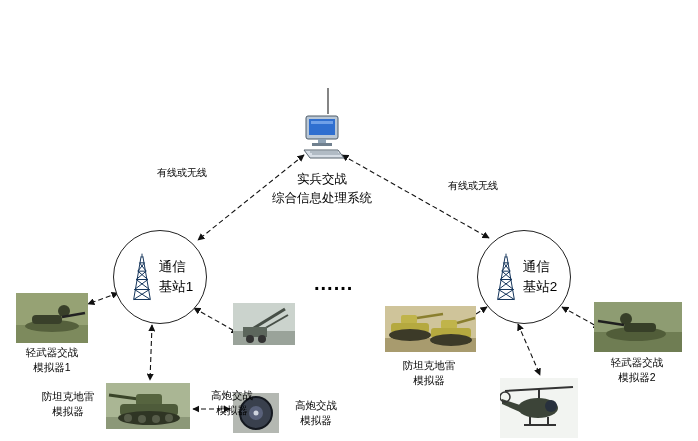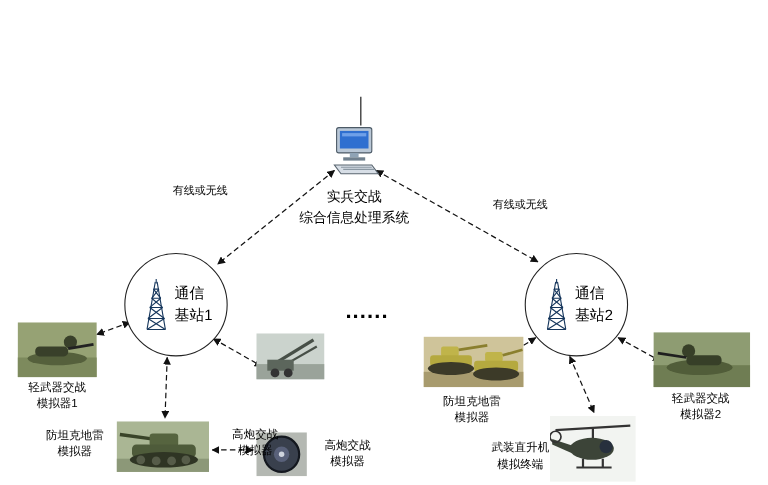--- a/index.html
+++ b/index.html
@@ -226,16 +226,14 @@
   <div class="lbl" style="left:192px;top:348px;width:80px;margin-top:40px;">高炮交战
 模拟器</div>
   <div class="lbl" style="left:22px;top:389px;width:92px;">防坦克地雷
 模拟器</div>
   <div class="lbl" style="left:278px;top:398px;width:76px;">高炮交战
 模拟器</div>
   <div class="lbl" style="left:391px;top:358px;width:76px;">防坦克地雷
 模拟器</div>
   <div class="lbl" style="left:593px;top:355px;width:88px;">轻武器交战
 模拟器2</div>
-  <div class="lbl" style="left:435px;top:400px;width:76px;">武装直升机
-模拟终端</div>
 
 </div>
 
 </body></html>

